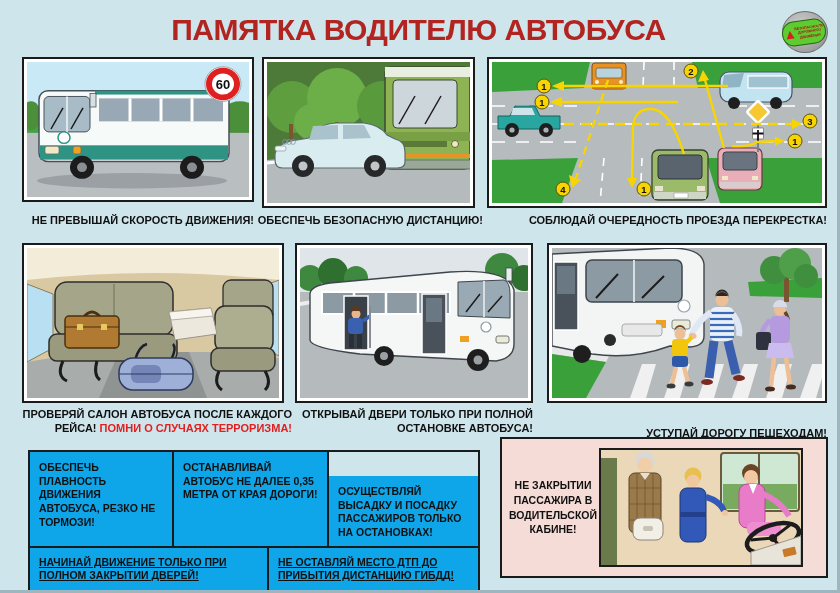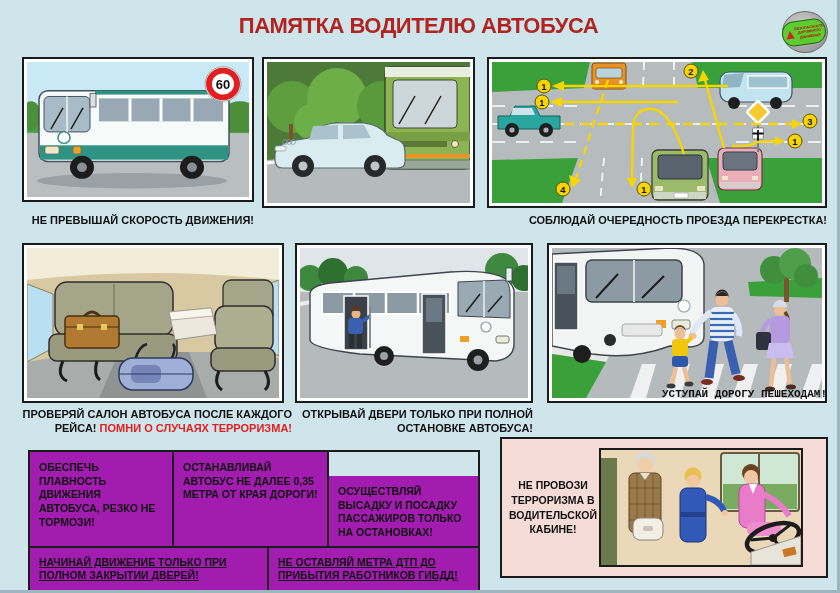--- a/index.html
+++ b/index.html
@@ -7,21 +7,21 @@
   .poster {
     position: relative; width: 840px; height: 593px;
     background: #cfe5ec;
     font-family: "Liberation Sans", sans-serif;
     overflow: hidden;
     border-right: 3px solid #9db6c0;
     border-bottom: 3px solid #9db6c0;
   }
   .title {
     position: absolute; top: 13px; left: 0; width: 100%;
-    text-align: center; font-size: 22px; font-weight: bold;
+    text-align: center; font-size: 30px; font-weight: bold;
     color: #b22420; letter-spacing: -0.5px;
   }
   
   .logo { position: absolute; left: 782px; top: 11px; width: 46px; height: 42px; }
   .logo-oval { position:absolute; inset:0; border-radius:50%;
     background: radial-gradient(circle at 40% 35%, #cecece, #8c8c8c); border:1px solid #6d6d6d; }
   .logo-badge { position:absolute; left:0; right:2px; top:9px; height:25px;
     background:#5ecb30; border:1.5px solid #1f6a0f; border-radius:12px;
     transform: rotate(-8deg); display:flex; align-items:center; padding:1px 3px; gap:1px; }
   .logo-tri { width:0; height:0; border-left:4px solid transparent; border-right:4px solid transparent;
@@ -36,28 +36,28 @@
   #p4 { left:22px;  top:243px; width:262px; height:160px; }
   #p5 { left:295px; top:243px; width:238px; height:160px; }
   #p6 { left:547px; top:243px; width:280px; height:160px; }
   .cap { position:absolute; text-align:right; font-weight:bold; font-size:11px;
     color:#101010; line-height:1.3; }
   #c1 { left:22px;  top:213px; width:232px; }
   #c2 { left:254px; top:213px; width:229px; }
   #c3 { left:487px; top:213px; width:340px; }
   #c4 { left:10px;  top:407px; width:282px; }
   #c5 { left:295px; top:407px; width:238px; }
-  #c6 { left:547px; top:387px; width:280px;font-family:Liberation Mono, monospace; }
+  #c6 { left:547px; top:426px; width:280px; }
   .warn { color:#e02020; }
   
   .rules { position:absolute; left:28px; top:450px; width:452px; border:2px solid #1b1b1b; }
   .r-row { display:flex; }
   .r-row1 { min-height:64px; }
   .r-row2 { min-height:46px; border-top:2px solid #1b1b1b; }
-  .r-cell { background:#a21caf; padding:9px 9px 6px; font-size:10.5px; font-weight:bold;
+  .r-cell { background:#0ea5e9; padding:9px 9px 6px; font-size:10.5px; font-weight:bold;
     line-height:1.3; color:#101010; }
   .r-row1 .r-cell { border-right:2px solid #1b1b1b; }
   .r-row1 .r-cell:last-child { border-right:none;margin-top:24px; }
   .r-row2 .r-cell { border-right:2px solid #1b1b1b; padding-top:8px;text-decoration:underline; }
   .r-row2 .r-cell:last-child { border-right:none; }
   .rc1 { width:144px; } .rc2 { width:155px; } .rc3 { width:149px; }
   .rc4 { width:239px; } .rc5 { width:209px; }
   
   .cab { position:absolute; left:500px; top:437px; width:328px; height:141px;
     border:2px solid #1b1b1b; background:#f5dcd6; }
@@ -260,20 +260,21 @@
         <text x="303" y="82.5" fill="#101010">1</text>
         <circle cx="71" cy="127" r="7" fill="#f8d500" stroke="#5a5210"></circle>
         <text x="71" y="130.5" fill="#101010">4</text>
         <circle cx="152" cy="127" r="7" fill="#f8d500" stroke="#5a5210"></circle>
         <text x="152" y="130.5" fill="#101010">1</text>
       </g>
     </svg>
   </div>
 
   <div class="cap" id="c1">НЕ ПРЕВЫШАЙ СКОРОСТЬ ДВИЖЕНИЯ!</div>
+  <div class="cap" id="c2">ОБЕСПЕЧЬ БЕЗОПАСНУЮ ДИСТАНЦИЮ!</div>
   <div class="cap" id="c3">СОБЛЮДАЙ ОЧЕРЕДНОСТЬ ПРОЕЗДА ПЕРЕКРЕСТКА!</div>
 
   <div class="panel" id="p4">
     <svg viewBox="0 0 252 150" preserveAspectRatio="none">
       <rect x="0" y="0" width="252" height="150" fill="#d9c9a2"></rect>
       <path d="M0,0 H252 V32 Q126,18 0,32 Z" fill="#f2ecd8"></path>
       <polygon points="0,36 26,46 26,100 0,114" fill="#b9e0f2" stroke="#8a7a5a"></polygon>
       <polygon points="252,32 226,42 226,96 252,108" fill="#b9e0f2" stroke="#8a7a5a"></polygon>
       <polygon points="0,114 60,104 192,104 252,110 252,150 0,150" fill="#a8acab"></polygon>
       <polygon points="92,104 162,104 180,150 72,150" fill="#8f9493"></polygon>
@@ -438,26 +439,26 @@
   <div class="cap" id="c6">УСТУПАЙ ДОРОГУ ПЕШЕХОДАМ!</div>
 
   <div class="rules">
     <div class="r-row r-row1">
       <div class="r-cell rc1">ОБЕСПЕЧЬ ПЛАВНОСТЬ ДВИЖЕНИЯ АВТОБУСА, РЕЗКО НЕ ТОРМОЗИ!</div>
       <div class="r-cell rc2">ОСТАНАВЛИВАЙ АВТОБУС НЕ ДАЛЕЕ 0,35 МЕТРА ОТ КРАЯ ДОРОГИ!</div>
       <div class="r-cell rc3">ОСУЩЕСТВЛЯЙ ВЫСАДКУ И ПОСАДКУ ПАССАЖИРОВ ТОЛЬКО НА ОСТАНОВКАХ!</div>
     </div>
     <div class="r-row r-row2">
       <div class="r-cell rc4">НАЧИНАЙ ДВИЖЕНИЕ ТОЛЬКО ПРИ ПОЛНОМ ЗАКРЫТИИ ДВЕРЕЙ!</div>
-      <div class="r-cell rc5">НЕ ОСТАВЛЯЙ МЕТРА ДТП ДО ПРИБЫТИЯ РАБОТНИКОВ ГИБДД!</div>
+      <div class="r-cell rc5">НЕ ОСТАВЛЯЙ МЕСТО ДТП ДО ПРИБЫТИЯ ДИСТАНЦИЮ ГИБДД!</div>
     </div>
   </div>
 
   <div class="cab">
-    <div class="cab-text">НЕ ПРОВОЗИ ТЕРРОРИЗМА В ВОДИТЕЛЬСКОЙ КАБИНЕ!</div>
+    <div class="cab-text">НЕ ЗАКРЫТИИ ПАССАЖИРА В ВОДИТЕЛЬСКОЙ КАБИНЕ!</div>
     <div class="cab-art">
       <svg viewBox="0 0 200 115" preserveAspectRatio="none">
         <rect x="0" y="0" width="200" height="115" fill="#ead8b8"></rect>
         <rect x="120" y="3" width="78" height="58" rx="3" fill="#cfe8d4" stroke="#6a5a40" stroke-width="2"></rect>
         <rect x="122" y="34" width="74" height="25" fill="#78aa60"></rect>
         <line x1="158" y1="3" x2="158" y2="61" stroke="#6a5a40" stroke-width="2"></line>
         <rect x="0" y="8" width="16" height="107" fill="#6a7a4a"></rect>
         <g transform="translate(44,14)">
           <circle cx="0" cy="-3" r="9.5" fill="#d8d8d8"></circle>
           <circle cx="0" cy="1" r="7.5" fill="#f0cfa8"></circle>

